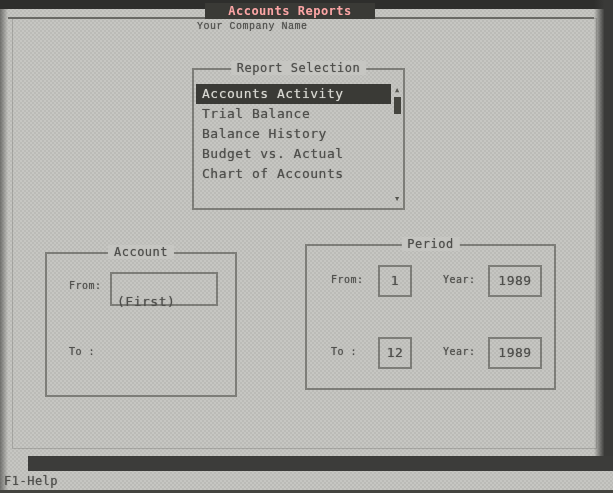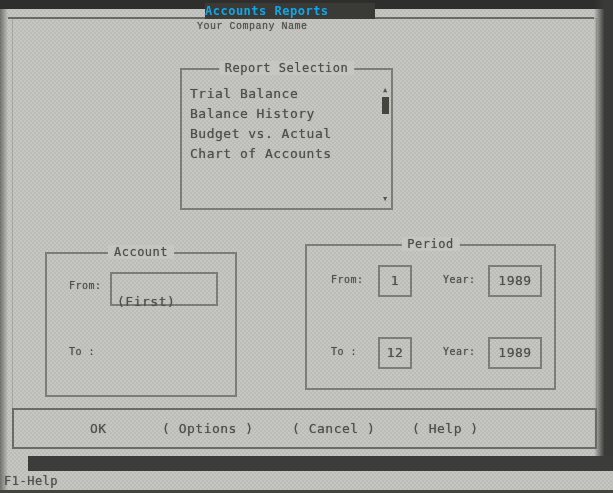--- a/index.html
+++ b/index.html
@@ -30,37 +30,37 @@
     background:linear-gradient(to right, rgba(46,46,44,.55), rgba(46,46,44,0));}
   .edge-bottom{position:absolute;left:0;top:490px;width:613px;height:3px;background:#44443f;}
 
   
   .top-rule{position:absolute;left:8px;top:17px;width:586px;height:2px;background:#6a6a66;}
   .dialog-outline{position:absolute;left:12px;top:18px;width:585px;height:431px;
     border:1px solid rgba(100,100,96,.30);}
 
   .title-bar{
     position:absolute;left:205px;top:3px;width:170px;height:16px;
-    background:#3a3a36;color:#0ea5e9;
-    font-size:12px;font-weight:bold;line-height:16px;text-align:left;z-index:2;
+    background:#3a3a36;color:#fca5a5;
+    font-size:12px;font-weight:bold;line-height:16px;text-align:center;z-index:2;
   }
   .subtitle{
     position:absolute;left:197px;top:21px;width:186px;height:16px;
     font-size:10px;text-align:left;font-family:Liberation Mono, monospace;
   }
 
   
   .groupbox{position:absolute;border:2px solid #7d7d78;}
   .legend{
     position:absolute;top:-9px;left:50%;transform:translateX(-50%);
     background:#c6c6c2;padding:0 6px;font-size:12px;white-space:nowrap;
   }
 
   
-  #report-box{left:180px;top:68px;width:213px;height:142px;}
+  #report-box{left:192px;top:68px;width:213px;height:142px;}
   .list{position:absolute;left:2px;top:14px;right:2px;}
   .list-item{height:20px;line-height:20px;font-size:13px;padding-left:6px;white-space:nowrap;}
   .list-item.selected{
     background:#3a3a36;color:#d8d8d2;margin-right:10px;
     text-shadow:0 0 1px rgba(220,220,214,.6);
   }
   .scrollbar{position:absolute;top:14px;right:1px;width:10px;bottom:3px;}
   .scroll-arrow{position:absolute;left:0;width:10px;height:8px;
     font-size:7px;line-height:8px;text-align:center;color:#55554f;}
   .scroll-up{top:2px;} .scroll-down{bottom:2px;}
@@ -94,20 +94,21 @@
 
   <div class="top-rule"></div>
   <div class="dialog-outline"></div>
 
   <div class="title-bar txt">Accounts Reports</div>
   <div class="subtitle txt">Your Company Name</div>
 
   <div class="groupbox" id="report-box">
     <div class="legend txt">Report Selection</div>
     <div class="list">
+      <div class="list-item selected txt">Accounts Activity</div>
       <div class="list-item txt">Trial Balance</div>
       <div class="list-item txt">Balance History</div>
       <div class="list-item txt">Budget vs. Actual</div>
       <div class="list-item txt">Chart of Accounts</div>
     </div>
     <div class="scrollbar">
       <div class="scroll-arrow scroll-up">▲</div>
       <div class="scroll-thumb"></div>
       <div class="scroll-arrow scroll-down">▼</div>
     </div>
@@ -125,24 +126,18 @@
     <div class="field-label txt" style="left:24px;top:28px;">From:</div>
     <div class="field-input center txt" style="left:71px;top:19px;width:34px;height:32px;line-height:28px;">1</div>
     <div class="field-label txt" style="left:136px;top:28px;">Year:</div>
     <div class="field-input center txt" style="left:181px;top:19px;width:54px;height:32px;line-height:28px;">1989</div>
     <div class="field-label txt" style="left:24px;top:100px;">To :</div>
     <div class="field-input center txt" style="left:71px;top:91px;width:34px;height:32px;line-height:28px;">12</div>
     <div class="field-label txt" style="left:136px;top:100px;">Year:</div>
     <div class="field-input center txt" style="left:181px;top:91px;width:54px;height:32px;line-height:28px;">1989</div>
   </div>
 
-  <div class="button-bar">
-    <div class="bar-button txt" style="left:76px;">OK</div>
-    <div class="bar-button txt" style="left:148px;">( Options )</div>
-    <div class="bar-button txt" style="left:278px;">( Cancel )</div>
-    <div class="bar-button txt" style="left:398px;">( Help )</div>
-  </div>
 
   <div class="dark-band"></div>
   <div class="status-text txt">F1-Help</div>
 
   <div class="edge-bottom"></div>
 </div>
 
 </body></html>

